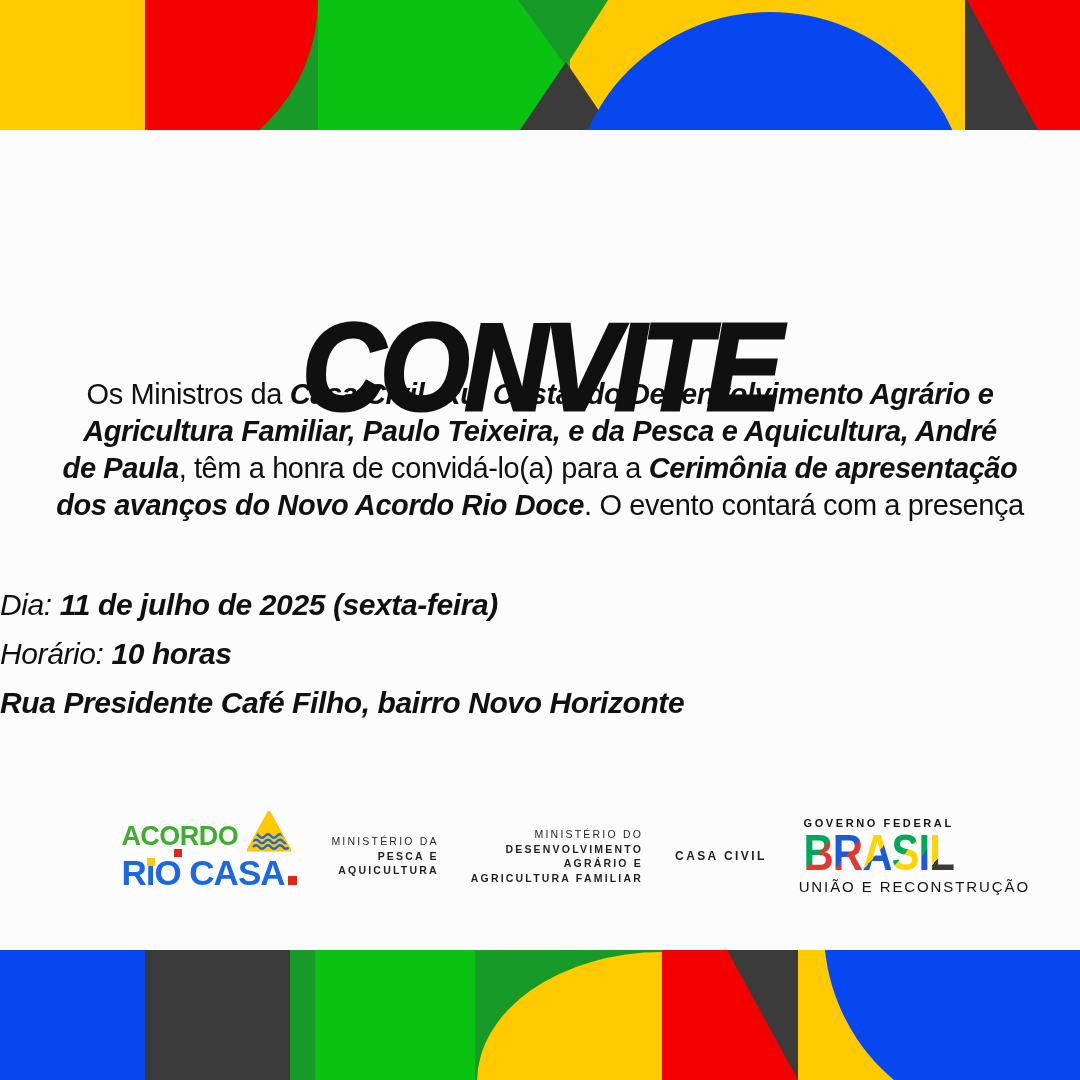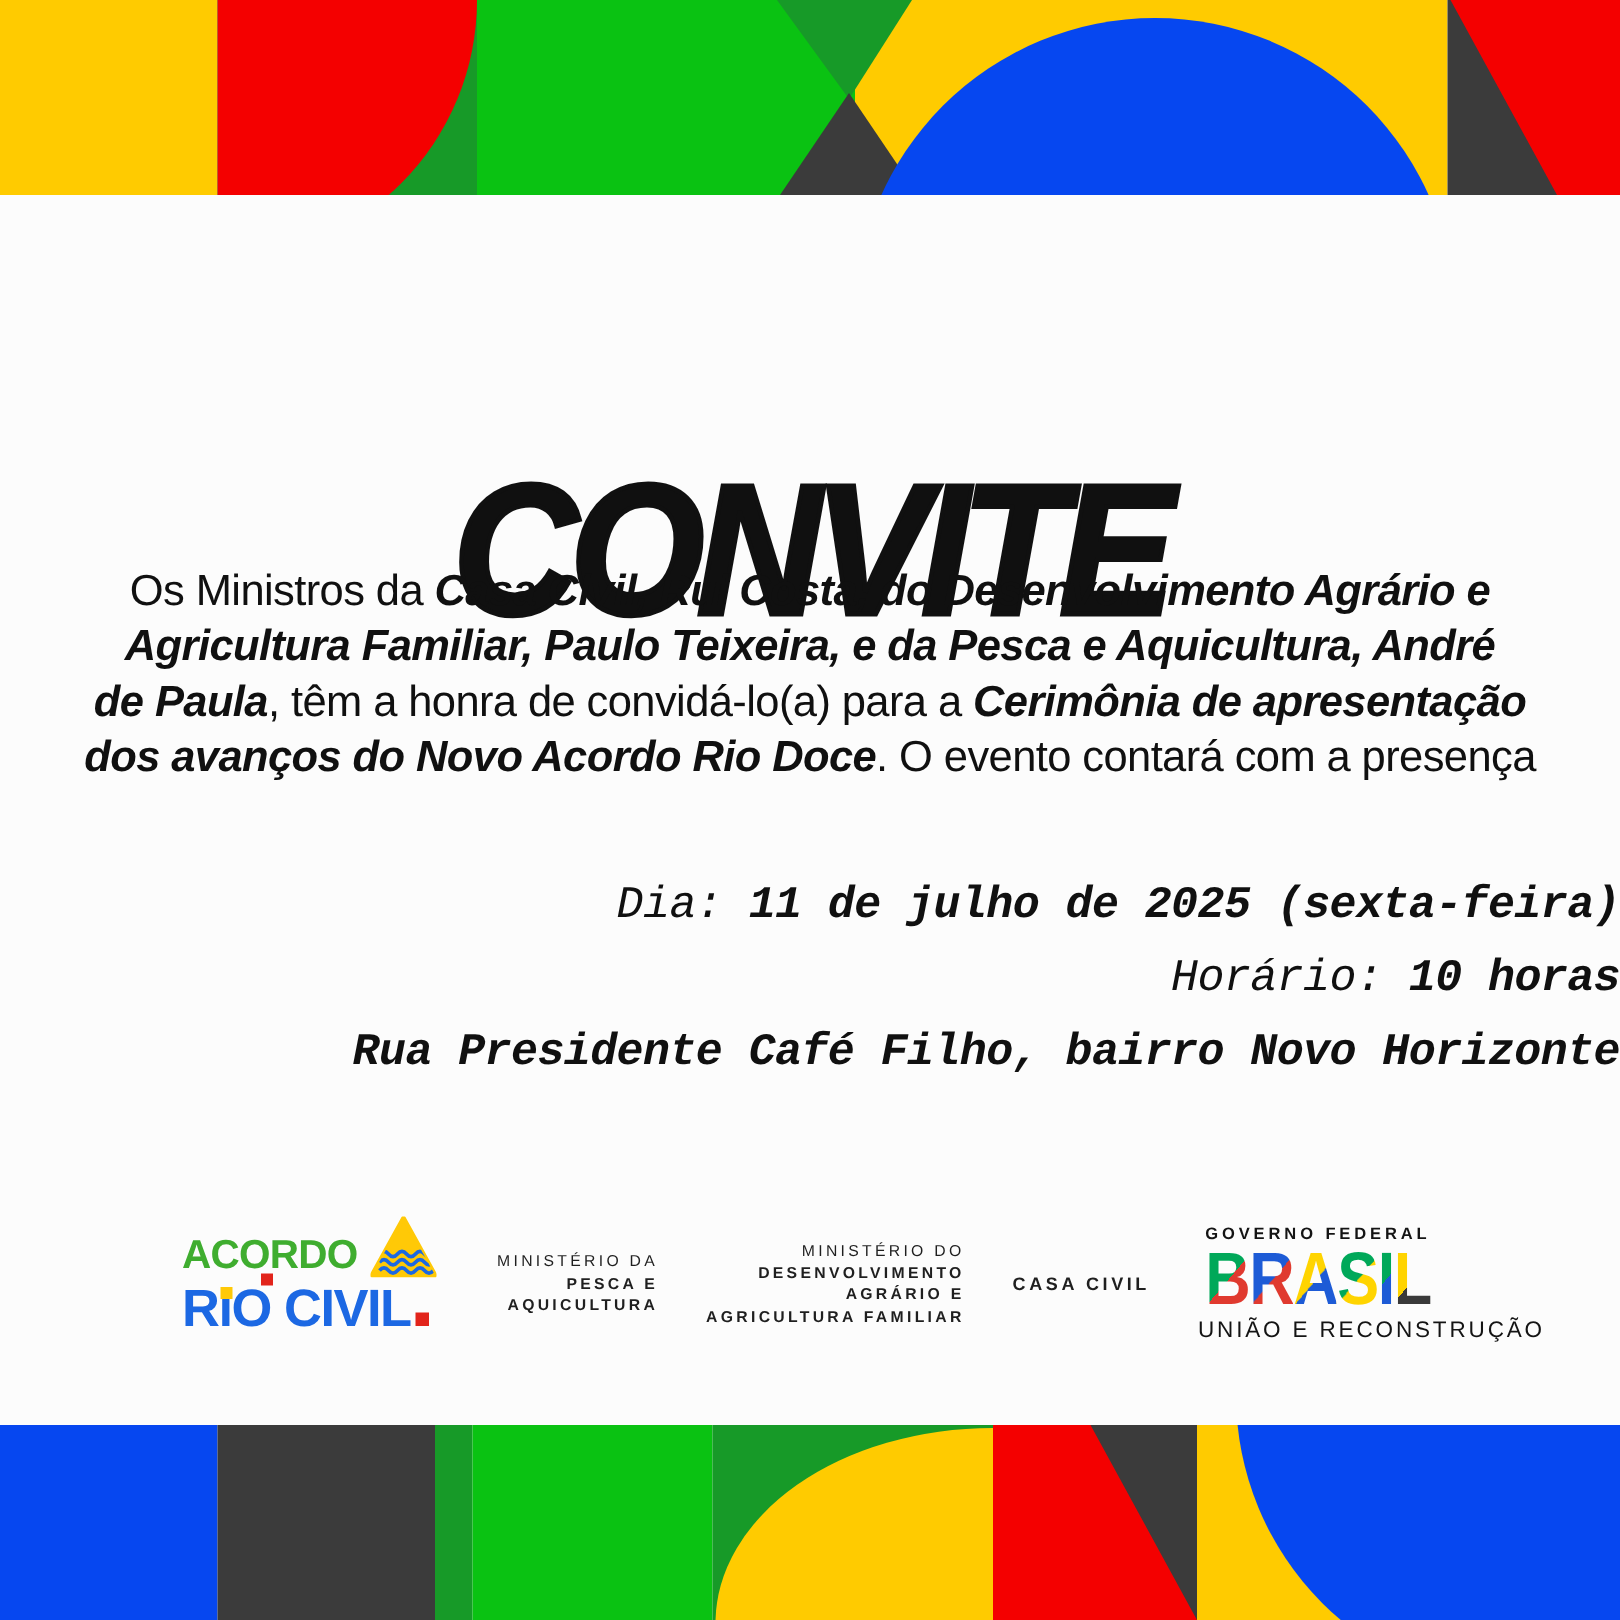--- a/index.html
+++ b/index.html
@@ -21,21 +21,21 @@
   .title{position:absolute;top:233px;left:0;right:0;text-align:center;
          font-size:115px;line-height:115px;font-weight:700;font-style:italic;
          letter-spacing:-5px;color:var(--text);-webkit-text-stroke:3px var(--text);
          transform:scaleY(1.08);}
 
   .paragraph{position:absolute;top:376px;left:0;right:0;text-align:center;}
   .pline{white-space:nowrap;font-size:29px;line-height:37px;letter-spacing:-0.4px;color:var(--text);}
   .seg-reg{font-weight:400;font-style:normal;}
   .seg-bold{font-weight:700;font-style:italic;}
 
-  .event-details{position:absolute;top:586px;left:0;right:0;text-align:right;font-family:Liberation Mono, monospace;}
+  .event-details{position:absolute;top:586px;left:0;right:0;text-align:left;}
   .detail-block{margin-bottom:12px;}
   .detail-line{white-space:nowrap;font-size:30px;line-height:37px;letter-spacing:-0.4px;color:var(--text);}
   .dlabel{font-style:italic;font-weight:400;}
   .dvalue{font-style:italic;font-weight:700;}
 
   .footer{position:absolute;top:804px;left:0;width:1080px;height:104px;
           display:flex;justify-content:center;align-items:center;gap:32px;}
 
   
   .acordo{position:relative;width:178px;flex:0 0 auto;}
@@ -116,21 +116,21 @@
             </clipPath>
           </defs>
         <polygon points="22,1 43,39 1,39" fill="var(--logo_yellow)" stroke="var(--logo_yellow)" stroke-width="3" stroke-linejoin="round"></polygon>
         <g clip-path="url(#triclip)" stroke="var(--logo_blue)" stroke-width="2.4" fill="none">
           <path d="M6,25 q3,-3.5 6,0 t6,0 t6,0 t6,0 t6,0 t6,0"></path>
           <path d="M6,30.5 q3,-3.5 6,0 t6,0 t6,0 t6,0 t6,0 t6,0"></path>
           <path d="M6,36 q3,-3.5 6,0 t6,0 t6,0 t6,0 t6,0 t6,0"></path>
         </g>
       </svg>
       <span class="acordo-reddot"></span>
-      <div class="acordo-l2"><span>R</span><span class="iwrap"><span class="tittle"></span><span>ı</span></span><span>O CIVIL</span><span class="period-sq"></span></div>
+      <div class="acordo-l2"><span>R</span><span class="iwrap"><span class="tittle"></span><span>ı</span></span><span>O CASA</span><span class="period-sq"></span></div>
     </div>
 
     <div class="ministry">
         <div class="mline">MINISTÉRIO DA</div>
         <div class="mline mbold">PESCA E</div>
         <div class="mline mbold">AQUICULTURA</div>
       </div>
 
     <div class="ministry">
         <div class="mline">MINISTÉRIO DO</div>

